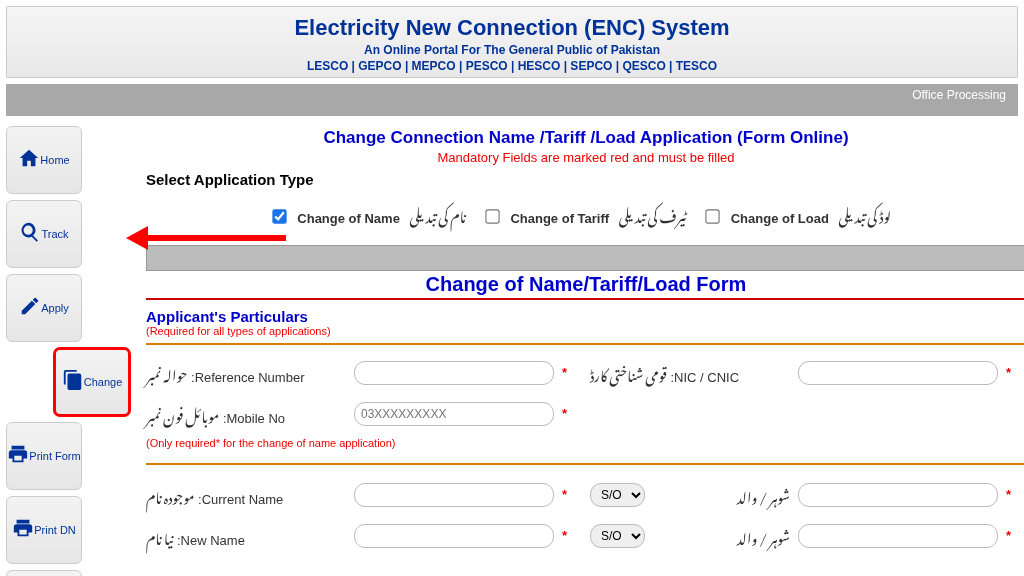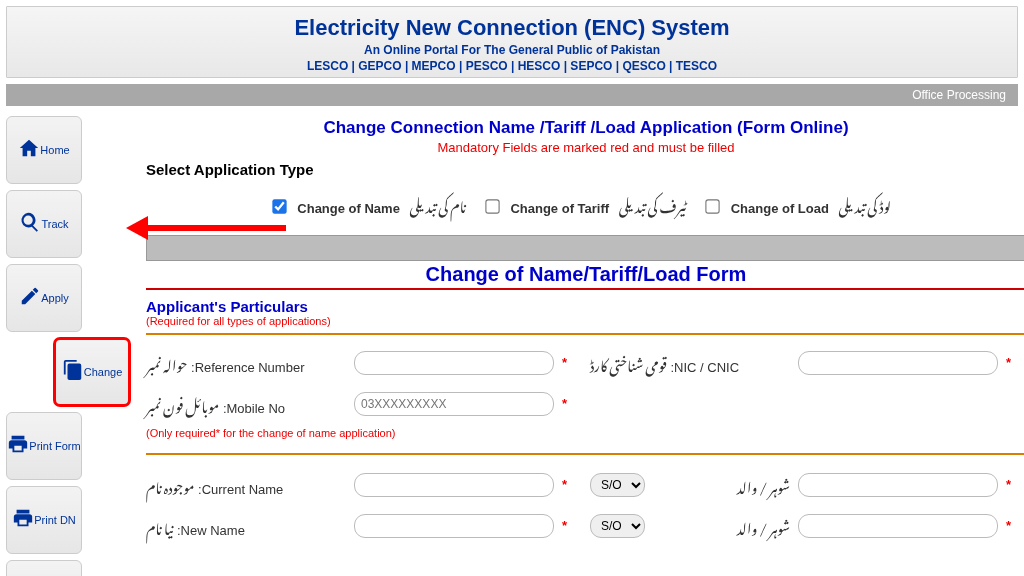--- a/index.html
+++ b/index.html
@@ -33,21 +33,21 @@
   }
   .header-companies {
     color: #003399;
     font-size: 12px;
     font-weight: bold;
     margin-top: 2px;
   }
   .topbar {
     background: #a8a8a8;
     color: #fff;
-    height: 22px;
+    height: 32px;
     line-height: 22px;
     text-align: right;
     padding-right: 12px;
     font-size: 12px;
     margin: 0 6px;
   }
   .layout {
     display: flex;
     margin: 6px;
   }

